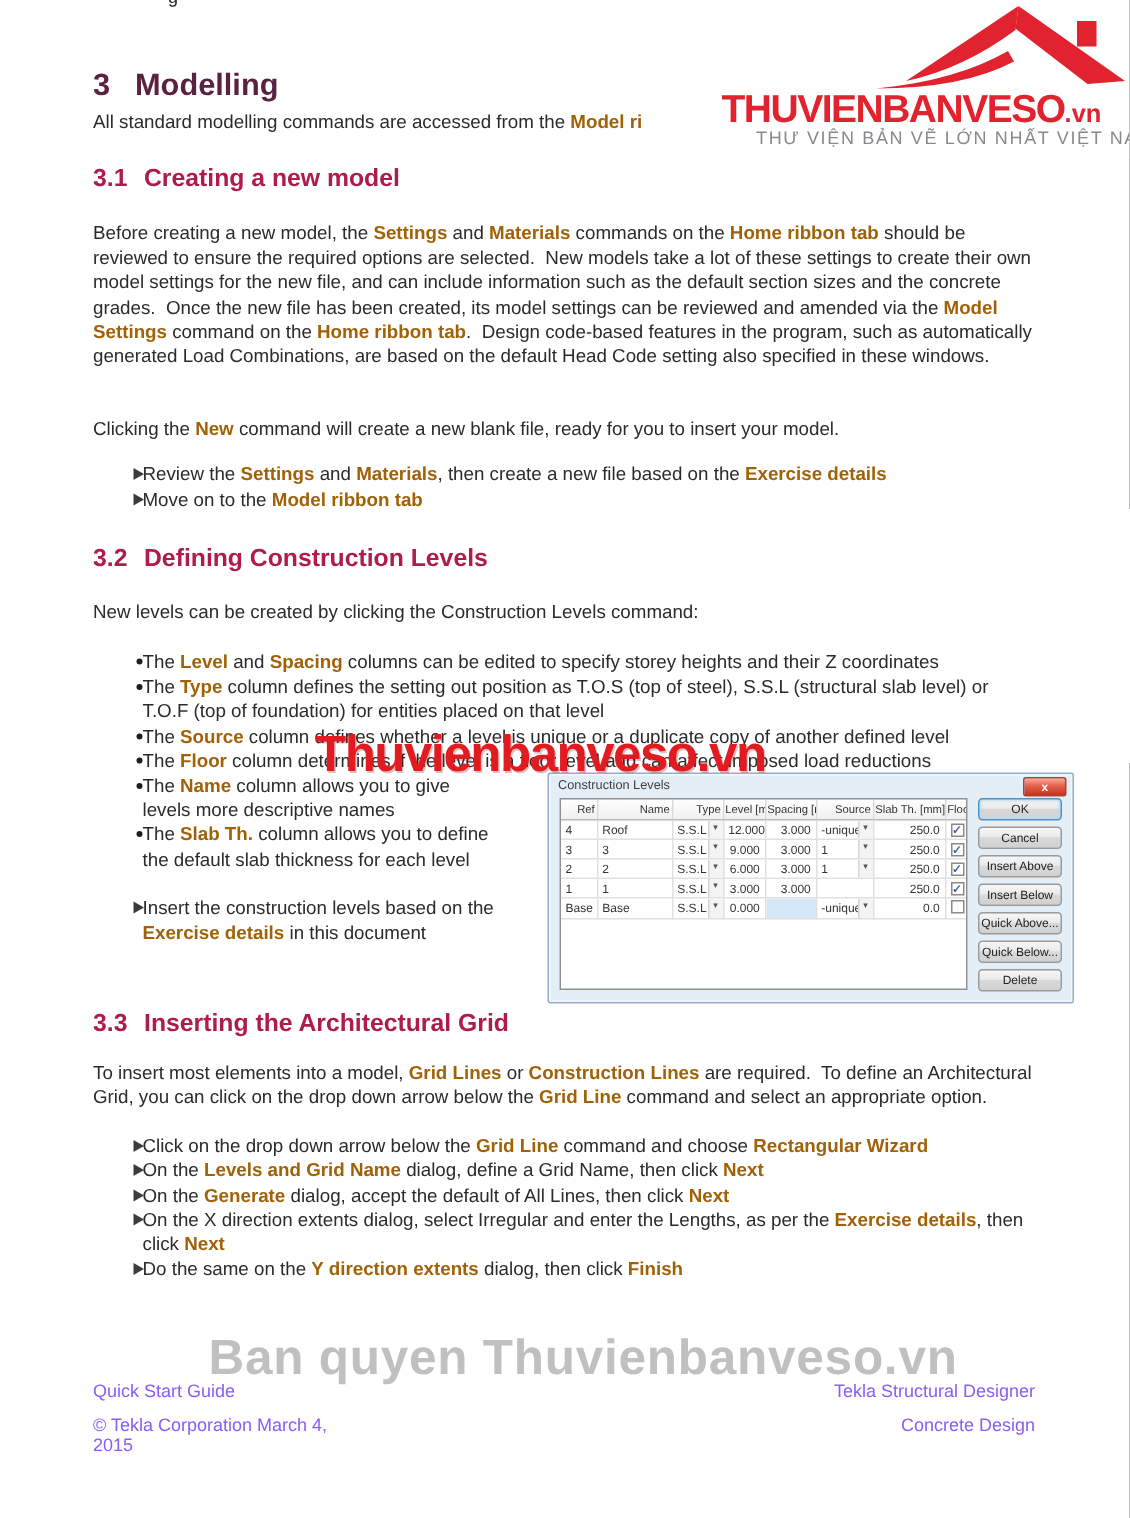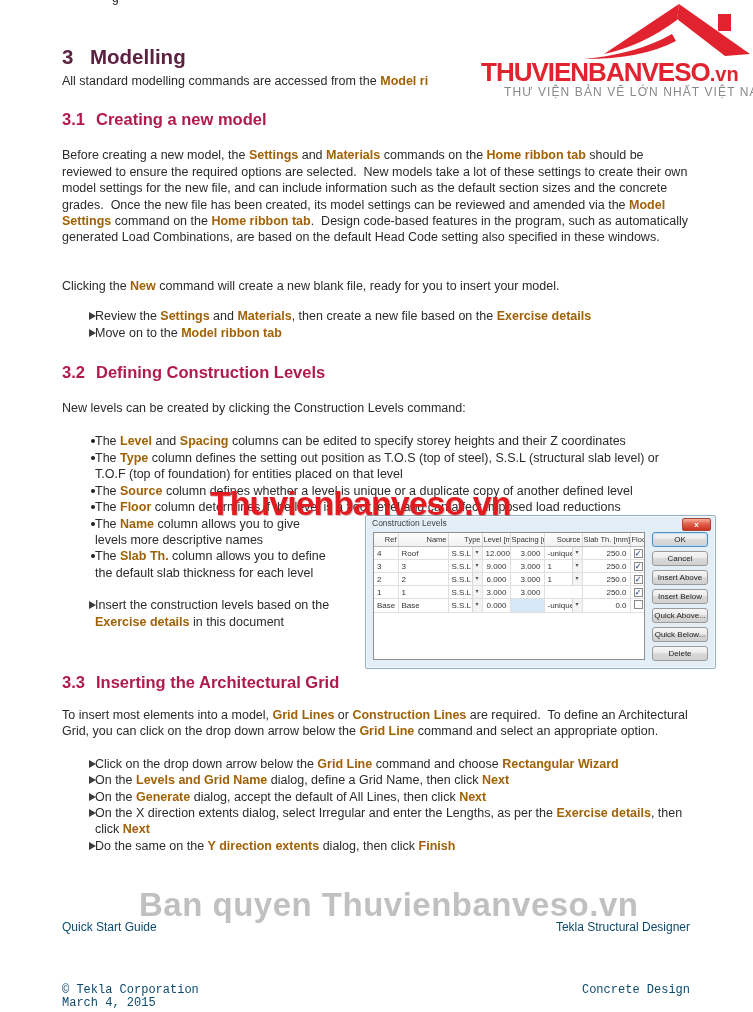--- a/index.html
+++ b/index.html
@@ -35,21 +35,21 @@
   #s2-arrow li{width:252px;}
   #s3-title{margin-top:41px;}
   #s3-para{margin-top:14px;}
   #s3-bullets{margin-top:16px;}
   b{font-weight:bold;color:#a16207;}
 
   
   .logo{position:absolute;left:468px;top:0;width:285px;height:106px;background:#fff;z-index:6;}
   .logo-roof{position:absolute;right:1px;top:4px;}
   .brand{position:absolute;left:13px;top:57px;font-size:26px;font-weight:bold;letter-spacing:-1px;color:#e0232e;white-space:nowrap;}
-  .brand .tld{font-size:20px;letter-spacing:0;}
+  .brand .tld{font-size:17px;letter-spacing:0;}
   .tagline{position:absolute;left:13px;top:85px;font-size:12px;letter-spacing:1.1px;color:#87898c;white-space:nowrap;margin-left:23px;}
 
   
   .wm-red{position:absolute;left:210px;top:484px;font-size:34px;font-weight:bold;letter-spacing:-1px;
           color:#e21b21;z-index:8;text-shadow:1px 1px 0 rgba(120,0,0,.25);}
   .wm-gray{position:absolute;left:139px;top:886px;font-size:33px;font-weight:bold;letter-spacing:0.5px;
            color:#8e8e8e;opacity:.55;z-index:8;white-space:nowrap;}
 
   
   .dlg{position:absolute;left:365px;top:515px;width:349px;height:152px;z-index:4;
@@ -76,23 +76,23 @@
       font-size:8px;line-height:7px;color:#44639c;font-weight:bold;}
   .btn-col{width:56px;display:flex;flex-direction:column;}
   .btn{height:15px;margin-bottom:4px;border:1px solid #9a9a9a;border-radius:3px;box-sizing:border-box;
        background:linear-gradient(#f6f6f6,#ebebeb 45%,#dadada 50%,#d0d0d0);
        font-size:8px;color:#222;text-align:center;line-height:13px;cursor:default;
        font-family:"Liberation Sans",sans-serif;}
   .btn.default{border-color:#4d90c4;box-shadow:inset 0 0 2px 1px #bcdcf0;}
 
   
   .footer-row{position:absolute;left:62px;width:628px;display:flex;justify-content:space-between;
-       font-size:12px;line-height:13px;color:#0c4a6e;}
+       font-size:12px;line-height:13px;color:#8b5cf6;}
   #footer-1{top:921px;}
-  #footer-2{top:984px;font-family:Liberation Mono, monospace;}
+  #footer-2{top:944px;}
   #footer-2 .fl{width:175px;}
   .fr{text-align:right;}
 </style>
 </head>
 <body>
 
 <div class="page">
 
   <span class="top-frag">g</span>
 

